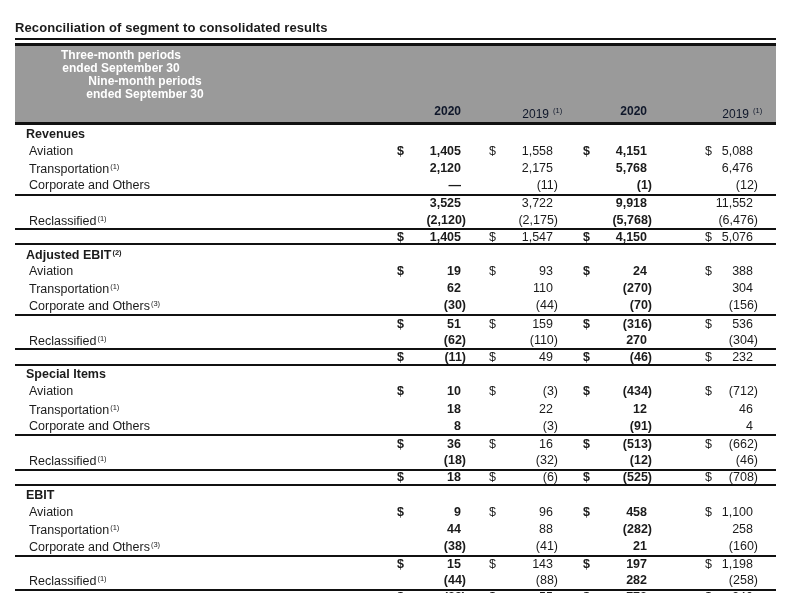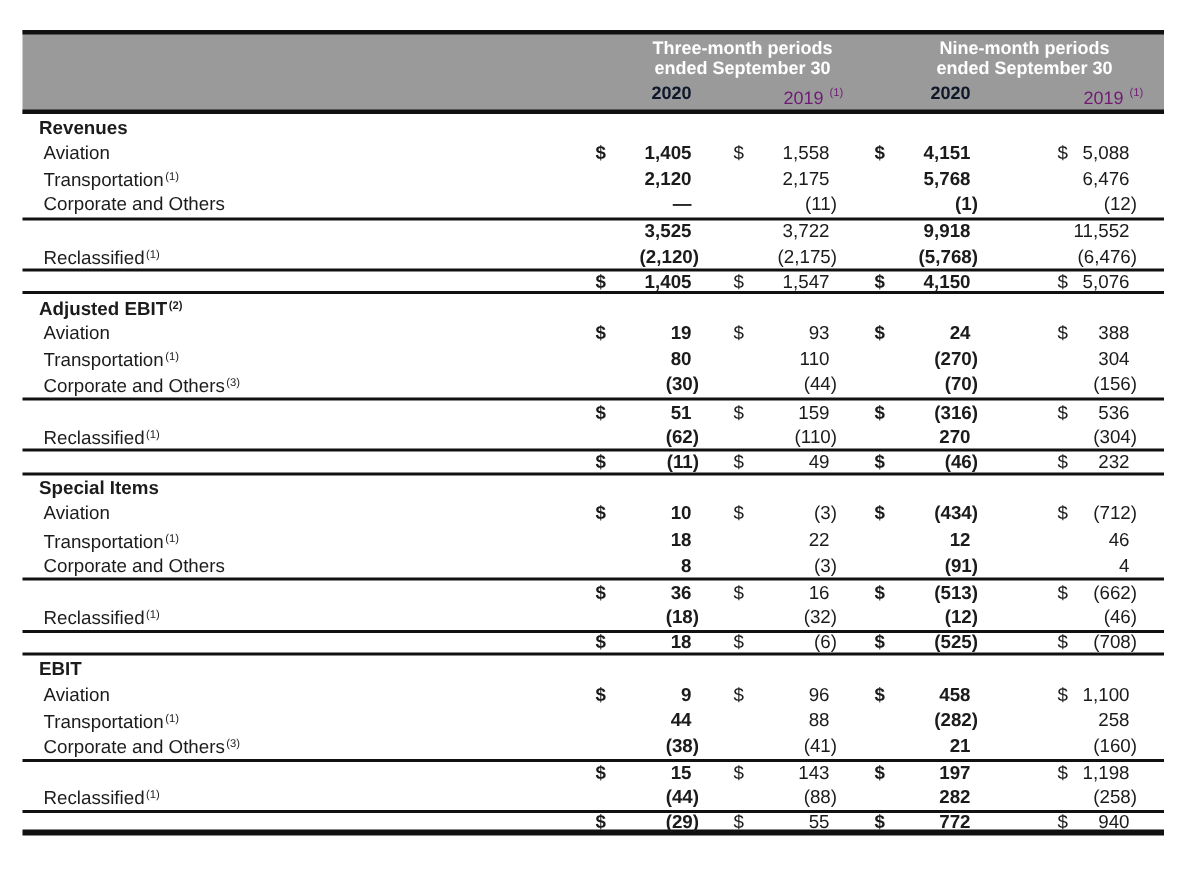--- a/index.html
+++ b/index.html
@@ -11,30 +11,30 @@
     padding-bottom:3px; border-bottom:2px solid #111; margin-bottom:3px;
     white-space:nowrap;
   }
   .fin-table { width:761px; }
 
   
   .thead {
     background:#9a9a9a; border-top:3px solid #111; border-bottom:3px solid #111;
     padding:3px 0 2px 0;
   }
-  .hrow { display:flex; padding-right:23px; }
+  .hrow { display:flex; padding-right:23px;flex-direction:column; }
   .hspacer { flex:1; }
   .hgroup { color:#ffffff; font-weight:bold; font-size:12px; line-height:13px; text-align:center; }
   .hgroup div { white-space:nowrap; }
   .hgroup1 { width:164px; position:relative; left:24px; }
   .hgroup2 { width:170px; margin-left:30px; position:relative; left:15px; }
   .yrow { display:flex; padding-right:23px; font-size:12px; line-height:18px; height:18px; margin-top:1px; }
   .yg { text-align:right; white-space:nowrap; overflow:visible; }
   .yg.b { font-weight:bold; color:#0f172a; }
-  .yg.l { font-weight:normal; color:#701a75; }
+  .yg.l { font-weight:normal; color:#0f172a; }
   .y1 { width:72px; }
   .y2 { width:64px; margin-left:28px; }
   .y3 { width:64px; margin-left:30px; }
   .y4 { width:48px; margin-left:58px; }
   .ysup { font-size:7.5px; vertical-align:5px; display:inline-block; width:0; white-space:nowrap; padding-left:4px; }
 
   
   .trow {
     display:flex; align-items:center; height:17.2px; line-height:16px;
     padding-right:23px; font-size:12.5px; white-space:nowrap;
@@ -51,20 +51,21 @@
   .g2m { margin-left:28px; }
   .g3 { width:64px; margin-left:30px; font-weight:bold; }
   .g4 { width:48px; margin-left:58px; }
   .v { margin-left:auto; }
   .v.paren { margin-right:-5px; }
 </style>
 </head>
 <body>
 
 <div class="page">
+  <div class="doc-title">Reconciliation of segment to consolidated results</div>
 
   <div class="fin-table">
     <div class="thead">
       <div class="hrow">
         <div class="hspacer"></div>
         <div class="hgroup hgroup1">
           <div>Three-month periods</div>
           <div>ended September 30</div>
         </div>
         <div class="hgroup hgroup2">
@@ -218,21 +219,21 @@
           </div>
           <div class="grp g4">
             <span class="d">$</span>
             <span class="v">388</span>
           </div>
         </div>
         <div class="trow item">
           <div class="rlabel"><span>Transportation</span><span class="lsup">(1)</span></div>
           <div class="grp g1">
             <span class="d"></span>
-            <span class="v">80</span>
+            <span class="v">62</span>
           </div>
           <div class="grp g2 g2m">
             <span class="d"></span>
             <span class="v">110</span>
           </div>
           <div class="grp g3">
             <span class="d"></span>
             <span class="v paren">(270)</span>
           </div>
           <div class="grp g4">

